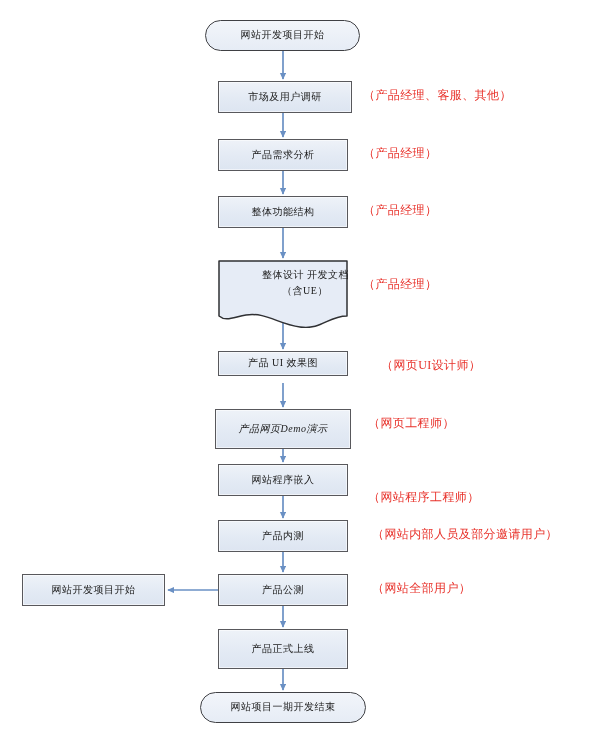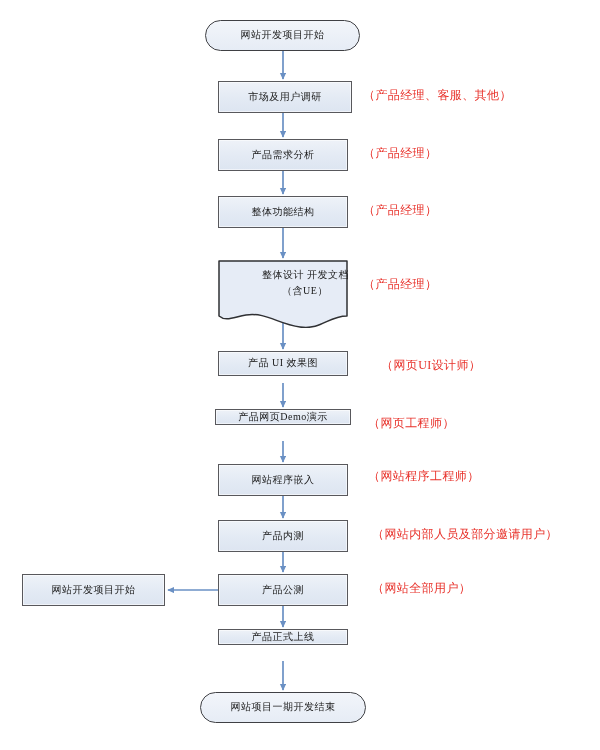--- a/index.html
+++ b/index.html
@@ -150,41 +150,41 @@
     <div class="doc-text">
       <span class="doc-line">整体设计 开发文档</span>
       <span class="doc-line">（含UE）</span>
     </div>
   </div>
 
   <div class="node process" style="left:218px; top:351px; width:130px; height:25px;">
     <span>产品 UI 效果图</span>
   </div>
 
-  <div class="node process" style="left:215px; top:409px; width:136px; height:16px;">
+  <div class="node process" style="left:215px; top:409px; width:136px; height:40px;font-style:italic;">
     <span>产品网页Demo演示</span>
   </div>
 
   <div class="node process" style="left:218px; top:464px; width:130px; height:32px;">
     <span>网站程序嵌入</span>
   </div>
 
   <div class="node process" style="left:218px; top:520px; width:130px; height:32px;">
     <span>产品内测</span>
   </div>
 
   <div class="node process" style="left:218px; top:574px; width:130px; height:32px;">
     <span>产品公测</span>
   </div>
 
   <div class="node process" style="left:22px; top:574px; width:143px; height:32px;">
     <span>网站开发项目开始</span>
   </div>
 
-  <div class="node process" style="left:218px; top:629px; width:130px; height:16px;">
+  <div class="node process" style="left:218px; top:629px; width:130px; height:40px;">
     <span>产品正式上线</span>
   </div>
 
   <div class="node terminator" style="left:200px; top:692px; width:166px; height:31px;">
     <span>网站项目一期开发结束</span>
   </div>
 
   <div class="annotation" style="left:363px; top:89px;">
     <span>（产品经理、客服、其他）</span>
   </div>
@@ -196,21 +196,21 @@
   </div>
   <div class="annotation" style="left:363px; top:278px;">
     <span>（产品经理）</span>
   </div>
   <div class="annotation" style="left:381px; top:359px;">
     <span>（网页UI设计师）</span>
   </div>
   <div class="annotation" style="left:368px; top:417px;">
     <span>（网页工程师）</span>
   </div>
-  <div class="annotation" style="left:368px; top:470px;">
+  <div class="annotation" style="left:368px; top:491px;">
     <span>（网站程序工程师）</span>
   </div>
   <div class="annotation" style="left:372px; top:528px;">
     <span>（网站内部人员及部分邀请用户）</span>
   </div>
   <div class="annotation" style="left:372px; top:582px;">
     <span>（网站全部用户）</span>
   </div>
 
 </div>

